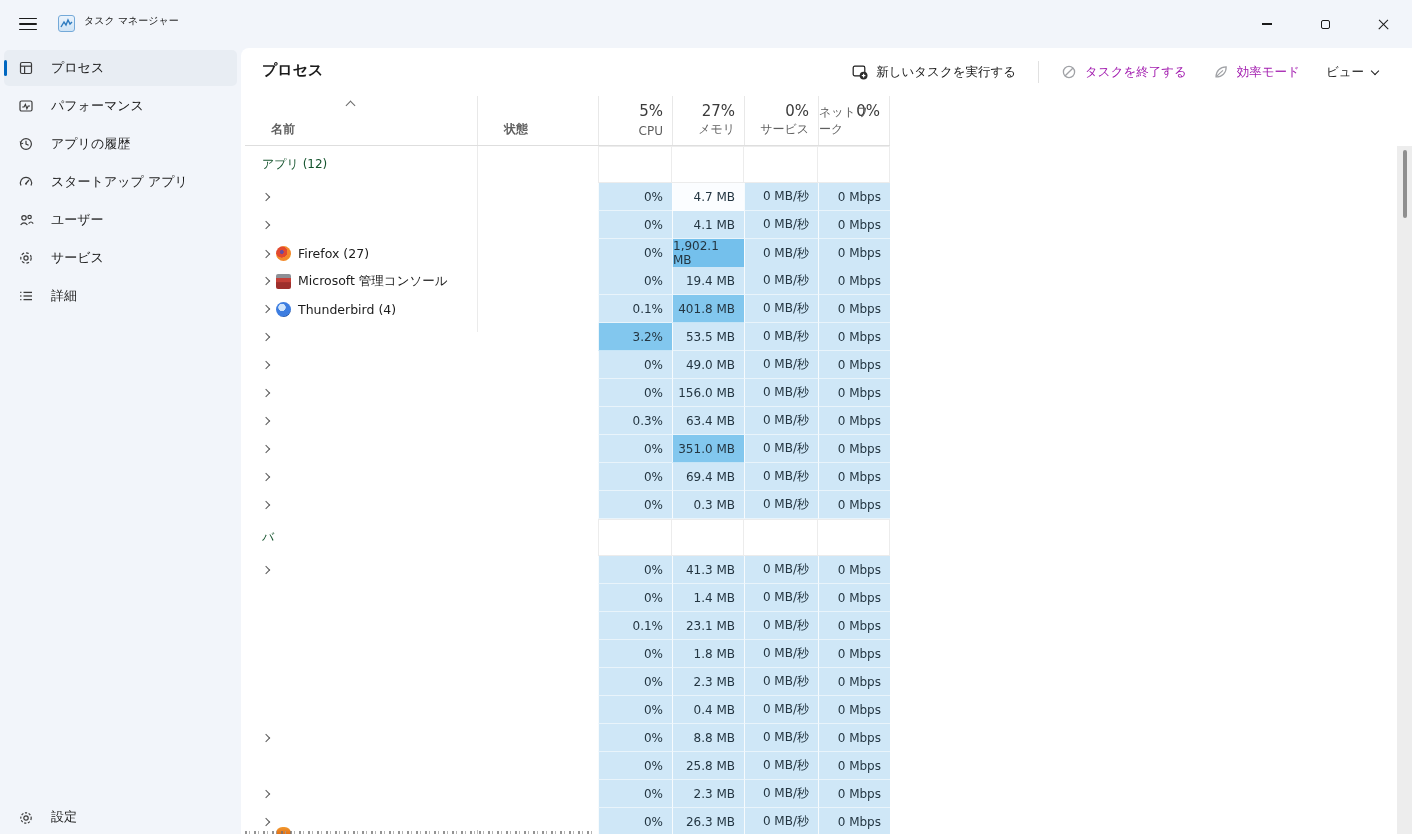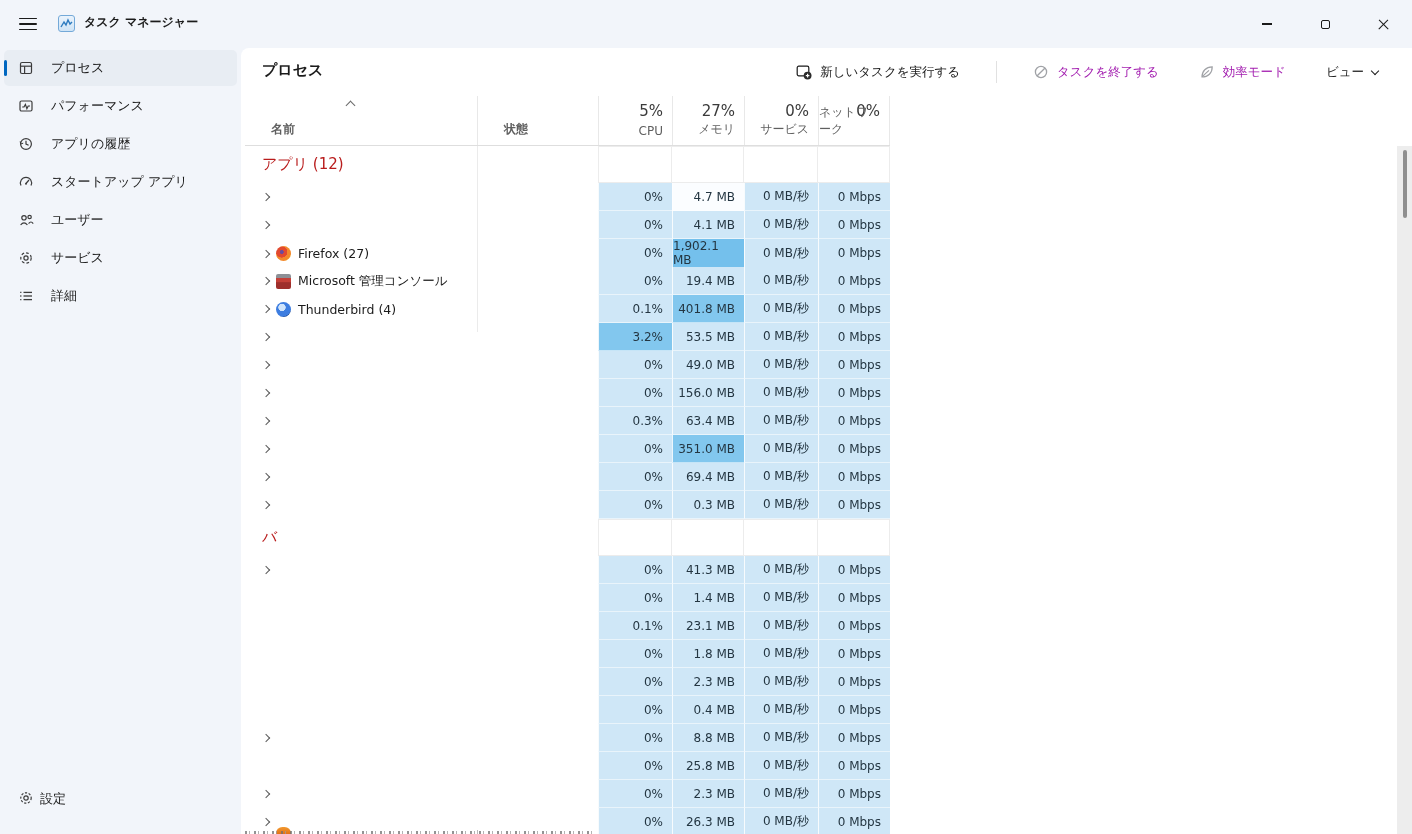--- a/index.html
+++ b/index.html
@@ -8,68 +8,68 @@
     background:#f2f5fa; color:#1b1b1b; }
 
   
   .titlebar { position:absolute; left:0; top:0; width:1412px; height:48px; background:#f2f5fa; }
   .hamburger { position:absolute; left:14px; top:10px; width:28px; height:28px; border-radius:4px;
     display:flex; flex-direction:column; justify-content:center; gap:4px; padding:0 5px; cursor:pointer; }
   .hamburger i { display:block; height:1.6px; background:#1b1b1b; border-radius:1px; }
   .appicon { position:absolute; left:58px; top:15px; width:17px; height:17px; border-radius:3px;
     background:linear-gradient(#eaf3fc,#cfe4f6); border:1px solid #74a9d8; }
   .appicon svg { display:block; }
-  .wtitle { position:absolute; left:84px; top:14px; font-size:12px; color:#1b1b1b;font-weight:bold; }
+  .wtitle { position:absolute; left:84px; top:14px; font-size:10px; color:#1b1b1b; }
   .wincontrols { position:absolute; right:0; top:0; height:48px; display:flex; }
   .winbtn { width:58px; height:48px; display:flex; align-items:center; justify-content:center; cursor:pointer; }
   .ic-min { width:10px; height:1.4px; background:#1a1a1a; }
   .ic-max { width:9px; height:9px; border:1.4px solid #1a1a1a; border-radius:2px; }
   .ic-close { position:relative; width:11px; height:11px; }
   .ic-close:before,.ic-close:after { content:""; position:absolute; left:-1px; top:5px; width:13px; height:1.4px; background:#1a1a1a; }
   .ic-close:before { transform:rotate(45deg); } .ic-close:after { transform:rotate(-45deg); }
 
   
   .sidebar { position:absolute; left:0; top:48px; width:241px; bottom:0; background:#f2f5fa; }
   .nav-item { position:relative; height:36px; margin:2px 4px; border-radius:5px;
     display:flex; align-items:center; gap:17px; padding-left:14px; cursor:pointer; }
   .nav-item.selected { background:#e8edf3; }
   .accent { position:absolute; left:0; top:10px; width:3px; height:16px; border-radius:2px; background:#0067c0; display:none; }
   .nav-item.selected .accent { display:block; }
   .nav-label { font-size:13px; color:#1b1b1b; }
   .nav-item svg { flex:0 0 auto; }
   .settings-item { position:absolute; left:4px; right:4px; bottom:8px; height:36px; border-radius:5px;
-    display:flex; align-items:flex-start; gap:6px; padding-left:14px; cursor:pointer; }
+    display:flex; align-items:flex-end; gap:17px; padding-left:14px; cursor:pointer; }
 
   
   .main { position:absolute; left:241px; top:48px; right:0; bottom:0; background:#ffffff;
     border-top-left-radius:8px; }
   .pane-header { position:absolute; left:0; top:0; right:0; height:48px; }
   .pane-title { position:absolute; left:21px; top:13px; font-size:15px; font-weight:600; color:#1b1b1b; }
-  .toolbar { position:absolute; right:24px; top:0; height:48px; display:flex; align-items:center; gap:20px; }
+  .toolbar { position:absolute; right:24px; top:0; height:48px; display:flex; align-items:center; gap:6px; }
   .tb-btn { display:flex; align-items:center; gap:8px; padding:6px 10px; border-radius:5px; font-size:12.5px; cursor:pointer; white-space:nowrap; }
   .tb-btn.disabled { color:#a21caf; cursor:default; }
   .tb-sep { width:1px; height:22px; background:#e1e1e1; margin:0 6px; }
   .chev-down { width:6px; height:6px; border-right:1.4px solid #1b1b1b; border-bottom:1.4px solid #1b1b1b;
     transform:rotate(45deg); margin-top:-3px; }
 
   
   .table-area { position:absolute; left:4px; top:48px; width:645px; bottom:0; }
   .grid-row { display:grid; grid-template-columns:232px 121px 74px 72px 74px 72px; }
   .thead { height:50px; border-bottom:1px solid #dedede; }
   .th { position:relative; font-size:12px; color:#5f5f5f; }
   .th .big { position:absolute; right:9px; top:6px; font-size:15px; color:#3a3a3a; }
   .th .lab-r { position:absolute; right:9px; bottom:7px;margin-top:40px; }
   .th .lab-l { position:absolute; left:26px; bottom:7px;font-weight:bold; }
   .th.b-left { border-left:1px solid #e8e8e8; }
   .th.b-right { border-right:1px solid #e8e8e8; }
   .sort-caret { position:absolute; left:102px; top:4px; width:8px; height:8px; }
   .sort-caret:before { content:""; position:absolute; left:0; top:2px; width:6px; height:6px;
     border-left:1.3px solid #6a6a6a; border-top:1.3px solid #6a6a6a; transform:rotate(45deg); }
 
-  .group-label { font-size:15px; color:#b91c1c; display:flex; align-items:center; padding-left:17px; }
+  .group-label { font-size:12px; color:#14532d; display:flex; align-items:center; padding-left:17px; }
   .ghead { height:37px; }
   .gcell { background:#fff; border:1px solid #ececec; border-left:none; }
   .gcell.first { border-left:1px solid #ececec; }
 
   .prow { height:28px; }
   .pcell { display:flex; align-items:center; justify-content:flex-end; padding-right:9px;
     font-size:12px; color:#243642; border-left:1px solid rgba(255,255,255,.85);
     border-bottom:1px solid rgba(255,255,255,.55); }
   .lv0 { background:#fbfdff;padding-left:16px; } .lv1 { background:#cfe7f7; } .lv2 { background:#82c7ee; } .lv3 { background:#74c0ec; }
   .namecell { display:flex; align-items:center; padding-left:18px; gap:7px; font-size:12.5px; color:#1b1b1b; }

